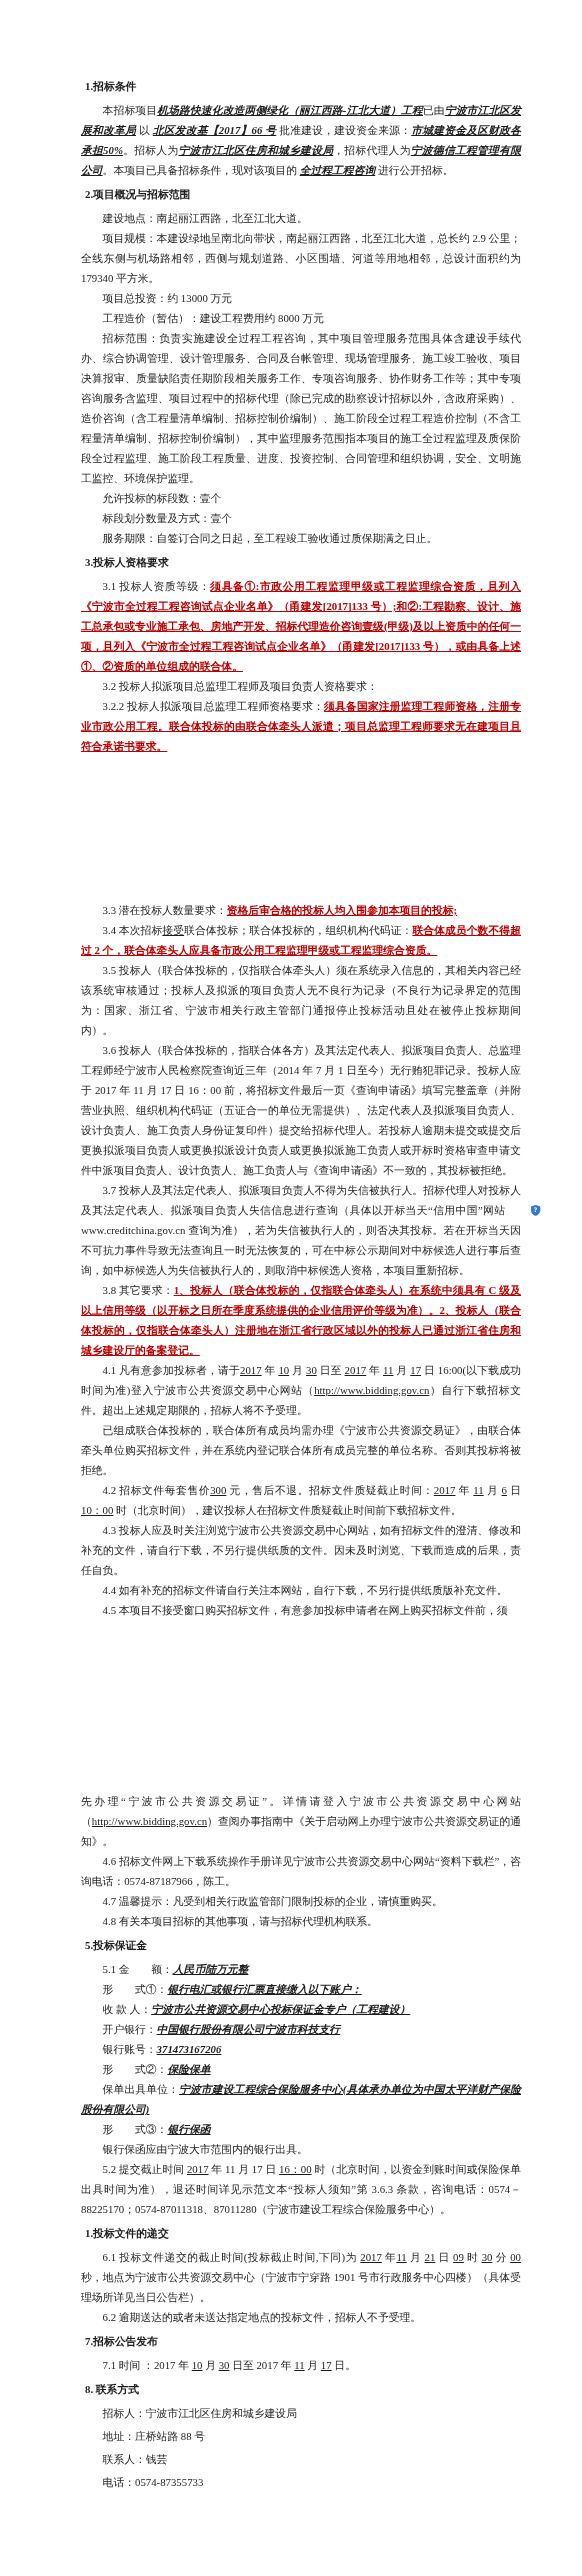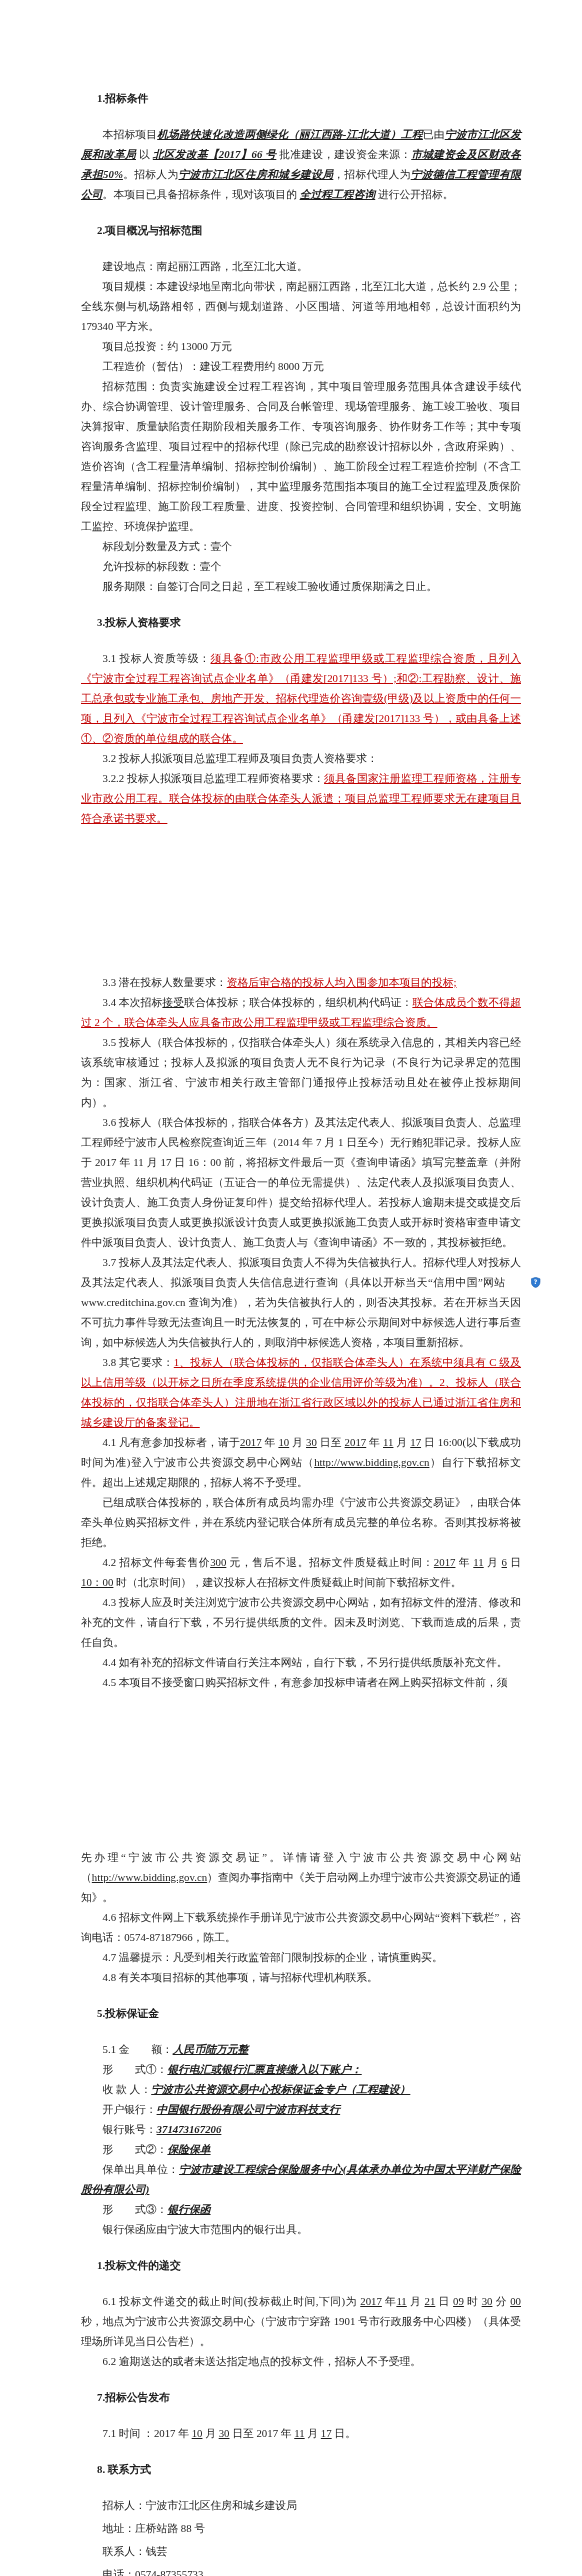--- a/index.html
+++ b/index.html
@@ -5,47 +5,47 @@
   html,body{margin:0;padding:0;}
   body{
     width:583px;height:3297px;background:#ffffff;overflow:hidden;
     font-family:"Liberation Serif","DejaVu Serif",serif;
     color:#1d1d1d;
   }
   .doc{
     padding:72px 62px 0 81px;
     font-size:10.8px;line-height:20px;text-align:justify;
   }
-  .heading{font-weight:bold;margin:16px;}
+  .heading{font-weight:bold;margin:4px;}
   .para{margin:0;text-indent:2em;}
-  .para.noindent{text-indent:0;}
+  .para.noindent{text-indent:0;margin-top:16px;}
   .contact{margin:0 0 3.1px 0;text-indent:2em;}
   .page-gap{width:100%;}
   .seg-n{font-weight:normal;}
   .seg-u{text-decoration:underline;}
   .seg-b{font-weight:bold;text-decoration:underline;font-style:italic;}
-  .seg-r{font-weight:normal;text-decoration:underline;color:#c00000;}
+  .seg-r{font-weight:bold;text-decoration:underline;color:#c00000;}
   .shield-icon{
     display:inline-block;width:9.3px;height:10.8px;vertical-align:-1.5px;margin:0 2.1px 0 1px;
   }
 </style>
 </head>
 <body>
 
 <div class="doc" id="doc-root">
     <div class="heading">1.招标条件</div>
     <p class="para"><span class="seg-n">本招标项目</span><span class="seg-b">机场路快速化改造两侧绿化（丽江西路-江北大道）工程</span><span class="seg-n">已由</span><span class="seg-b">宁波市江北区发展和改革局</span><span class="seg-n"> 以 </span><span class="seg-b">北区发改基【2017】66 号</span><span class="seg-n"> 批准建设，建设资金来源：</span><span class="seg-b">市城建资金及区财政各承担50%</span><span class="seg-n">。招标人为</span><span class="seg-b">宁波市江北区住房和城乡建设局</span><span class="seg-n">，招标代理人为</span><span class="seg-b">宁波德信工程管理有限公司</span><span class="seg-n">。本项目已具备招标条件，现对该项目的 </span><span class="seg-b">全过程工程咨询</span><span class="seg-n"> 进行公开招标。</span></p>
     <div class="heading">2.项目概况与招标范围</div>
     <p class="para"><span class="seg-n">建设地点：南起丽江西路，北至江北大道。</span></p>
     <p class="para"><span class="seg-n">项目规模：本建设绿地呈南北向带状，南起丽江西路，北至江北大道，总长约 2.9 公里；全线东侧与机场路相邻，西侧与规划道路、小区围墙、河道等用地相邻，总设计面积约为179340 平方米。</span></p>
     <p class="para"><span class="seg-n">项目总投资：约 13000 万元</span></p>
     <p class="para"><span class="seg-n">工程造价（暂估）：建设工程费用约 8000 万元</span></p>
     <p class="para"><span class="seg-n">招标范围：负责实施建设全过程工程咨询，其中项目管理服务范围具体含建设手续代办、综合协调管理、设计管理服务、合同及台帐管理、现场管理服务、施工竣工验收、项目决算报审、质量缺陷责任期阶段相关服务工作、专项咨询服务、协作财务工作等；其中专项咨询服务含监理、项目过程中的招标代理（除已完成的勘察设计招标以外，含政府采购）、造价咨询（含工程量清单编制、招标控制价编制）、施工阶段全过程工程造价控制（不含工程量清单编制、招标控制价编制），其中监理服务范围指本项目的施工全过程监理及质保阶段全过程监理、施工阶段工程质量、进度、投资控制、合同管理和组织协调，安全、文明施工监控、环境保护监理。</span></p>
+    <p class="para"><span class="seg-n">允许投标的标段数：壹个</span></p>
     <p class="para"><span class="seg-n">标段划分数量及方式：壹个</span></p>
-    <p class="para"><span class="seg-n">允许投标的标段数：壹个</span></p>
     <p class="para"><span class="seg-n">服务期限：自签订合同之日起，至工程竣工验收通过质保期满之日止。</span></p>
     <div class="heading">3.投标人资格要求</div>
     <p class="para"><span class="seg-n">3.1 投标人资质等级：</span><span class="seg-r">须具备①:市政公用工程监理甲级或工程监理综合资质，且列入《宁波市全过程工程咨询试点企业名单》（甬建发[2017]133 号）;和②:工程勘察、设计、施工总承包或专业施工承包、房地产开发、招标代理造价咨询壹级(甲级)及以上资质中的任何一项，且列入《宁波市全过程工程咨询试点企业名单》（甬建发[2017]133 号），或由具备上述①、②资质的单位组成的联合体。</span></p>
     <p class="para"><span class="seg-n">3.2 投标人拟派项目总监理工程师及项目负责人资格要求：</span></p>
     <p class="para"><span class="seg-n">3.2.2 投标人拟派项目总监理工程师资格要求：</span><span class="seg-r">须具备国家注册监理工程师资格，注册专业市政公用工程。联合体投标的由联合体牵头人派遣；项目总监理工程师要求无在建项目且符合承诺书要求。</span></p>
     <div class="page-gap" style="height: 144px;"></div>
     <p class="para"><span class="seg-n">3.3 潜在投标人数量要求：</span><span class="seg-r">资格后审合格的投标人均入围参加本项目的投标;</span></p>
     <p class="para"><span class="seg-n">3.4 本次招标</span><span class="seg-u">接受</span><span class="seg-n">联合体投标；联合体投标的，组织机构代码证：</span><span class="seg-r">联合体成员个数不得超过 2 个，联合体牵头人应具备市政公用工程监理甲级或工程监理综合资质。</span></p>
     <p class="para"><span class="seg-n">3.5 投标人（联合体投标的，仅指联合体牵头人）须在系统录入信息的，其相关内容已经该系统审核通过；投标人及拟派的项目负责人无不良行为记录（不良行为记录界定的范围为：国家、浙江省、宁波市相关行政主管部门通报停止投标活动且处在被停止投标期间内）。</span></p>
     <p class="para"><span class="seg-n">3.6 投标人（联合体投标的，指联合体各方）及其法定代表人、拟派项目负责人、总监理工程师经宁波市人民检察院查询近三年（2014 年 7 月 1 日至今）无行贿犯罪记录。投标人应于 2017 年 11 月 17 日 16：00 前，将招标文件最后一页《查询申请函》填写完整盖章（并附营业执照、组织机构代码证（五证合一的单位无需提供）、法定代表人及拟派项目负责人、设计负责人、施工负责人身份证复印件）提交给招标代理人。若投标人逾期未提交或提交后更换拟派项目负责人或更换拟派设计负责人或更换拟派施工负责人或开标时资格审查申请文件中派项目负责人、设计负责人、施工负责人与《查询申请函》不一致的，其投标被拒绝。</span></p>
@@ -70,20 +70,21 @@
     <div class="heading">5.投标保证金</div>
     <p class="para"><span class="seg-n">5.1 金　　额：</span><span class="seg-b">人民币陆万元整</span></p>
     <p class="para"><span class="seg-n">形　　式①：</span><span class="seg-b">银行电汇或银行汇票直接缴入以下账户：</span></p>
     <p class="para"><span class="seg-n">收 款 人：</span><span class="seg-b">宁波市公共资源交易中心投标保证金专户（工程建设）</span></p>
     <p class="para"><span class="seg-n">开户银行：</span><span class="seg-b">中国银行股份有限公司宁波市科技支行</span></p>
     <p class="para"><span class="seg-n">银行账号：</span><span class="seg-b">371473167206</span></p>
     <p class="para"><span class="seg-n">形　　式②：</span><span class="seg-b">保险保单</span></p>
     <p class="para"><span class="seg-n">保单出具单位：</span><span class="seg-b">宁波市建设工程综合保险服务中心(具体承办单位为中国太平洋财产保险股份有限公司)</span></p>
     <p class="para"><span class="seg-n">形　　式③：</span><span class="seg-b">银行保函</span></p>
     <p class="para"><span class="seg-n">银行保函应由宁波大市范围内的银行出具。</span></p>
+    <p class="para"><span class="seg-n">5.2 提交截止时间 </span><span class="seg-u">2017</span><span class="seg-n"> 年 11 月 17 日 </span><span class="seg-u">16：00</span><span class="seg-n"> 时（北京时间，以资金到账时间或保险保单出具时间为准），退还时间详见示范文本“投标人须知”第 3.6.3 条款，咨询电话：0574－88225170；0574-87011318、87011280（宁波市建设工程综合保险服务中心）。</span></p>
     <div class="heading">1.投标文件的递交</div>
     <p class="para"><span class="seg-n">6.1 投标文件递交的截止时间(投标截止时间,下同)为 </span><span class="seg-u">2017</span><span class="seg-n"> 年</span><span class="seg-u">11</span><span class="seg-n"> 月 </span><span class="seg-u">21</span><span class="seg-n"> 日 </span><span class="seg-u">09</span><span class="seg-n"> 时 </span><span class="seg-u">30</span><span class="seg-n"> 分 </span><span class="seg-u">00</span><span class="seg-n"> 秒，地点为宁波市公共资源交易中心（宁波市宁穿路 1901 号市行政服务中心四楼）（具体受理场所详见当日公告栏）。</span></p>
     <p class="para"><span class="seg-n">6.2 逾期送达的或者未送达指定地点的投标文件，招标人不予受理。</span></p>
     <div class="heading">7.招标公告发布</div>
     <p class="para"><span class="seg-n">7.1 时间 ：2017 年 </span><span class="seg-u">10</span><span class="seg-n"> 月 </span><span class="seg-u">30</span><span class="seg-n"> 日至 2017 年 </span><span class="seg-u">11</span><span class="seg-n"> 月 </span><span class="seg-u">17</span><span class="seg-n"> 日。</span></p>
     <div class="heading">8. 联系方式</div>
     <p class="contact">招标人：宁波市江北区住房和城乡建设局</p>
     <p class="contact">地址：庄桥站路 88 号</p>
     <p class="contact">联系人：钱芸</p>
     <p class="contact">电话：0574-87355733</p>

